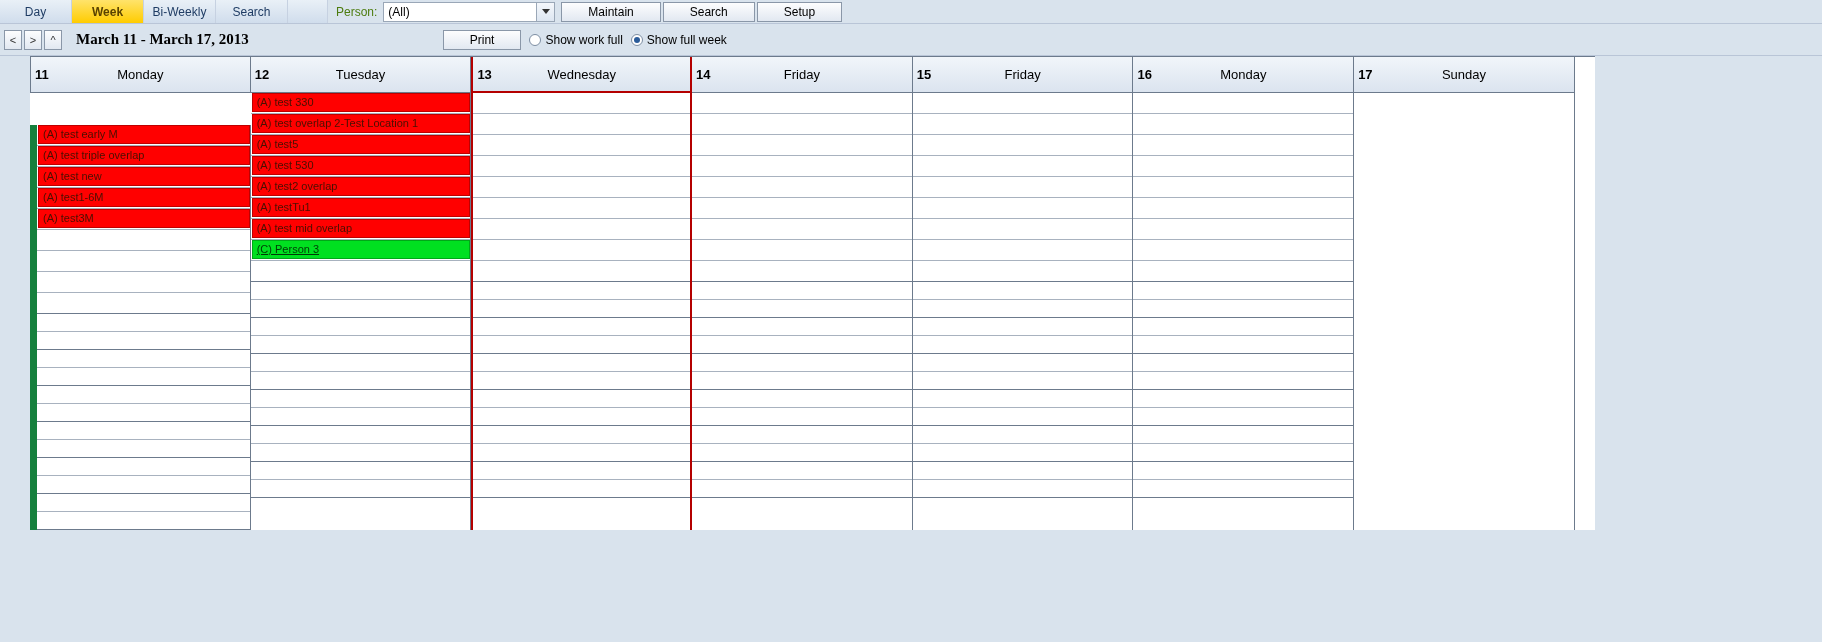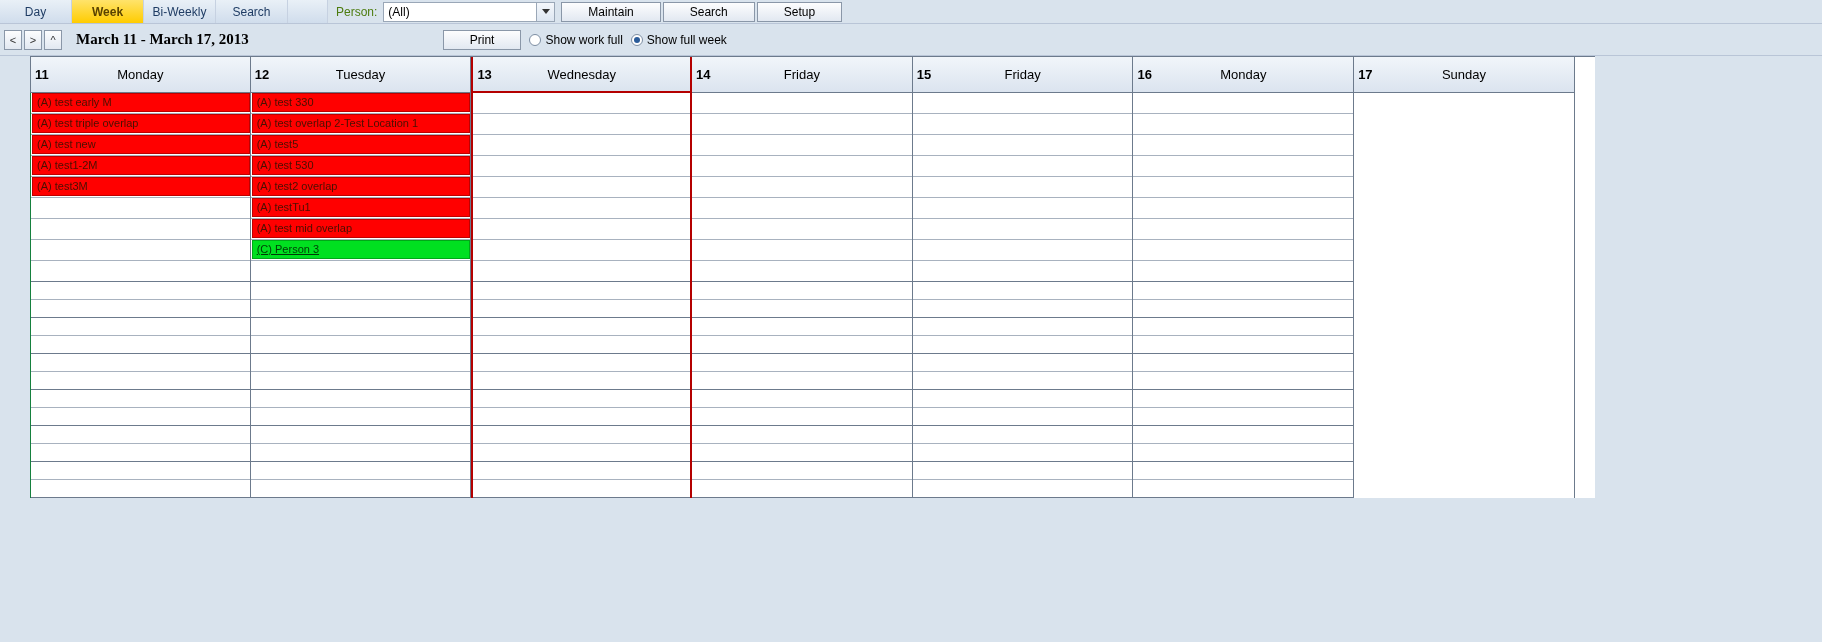--- a/index.html
+++ b/index.html
@@ -174,21 +174,21 @@
   .cal-head-day {
     width: 100%; text-align: center;
     font-size: 13px;
   }
   .cal-body { display: flex; }
   .cal-col {
     border-right: 1px solid #6c7a8c;
     display: flex;
     flex-direction: column;
   }
-  .cal-col:first-child { border-left: 1px solid #15803d; }
+  .cal-col:first-child { border-left: 7px solid #15803d; margin-top: 32px; }
   .row-slot {
     height: 21px;
     border-bottom: 1px solid #a8b2bf;
     position: relative;
   }
   .row-slot.major { border-bottom: 1px solid #6c7a8c; }
   .event {
     position: absolute; left: 1px; right: 0; top: 0; bottom: 1px;
     font-size: 11px;
     padding: 2px 4px;
@@ -291,21 +291,21 @@
           <div class="row-slot">
             <div class="event ev-red">(A) test early M</div>
           </div>
           <div class="row-slot">
             <div class="event ev-red">(A) test triple overlap</div>
           </div>
           <div class="row-slot">
             <div class="event ev-red">(A) test new</div>
           </div>
           <div class="row-slot">
-            <div class="event ev-red">(A) test1-2M</div>
+            <div class="event ev-red">(A) test1-6M</div>
           </div>
           <div class="row-slot">
             <div class="event ev-red">(A) test3M</div>
           </div>
           <div class="row-slot"></div>
           <div class="row-slot"></div>
           <div class="row-slot"></div>
           <div class="row-slot major"></div>
           <div class="row-slot" style="height: 18px;"></div>
           <div class="row-slot major" style="height: 18px;"></div>

